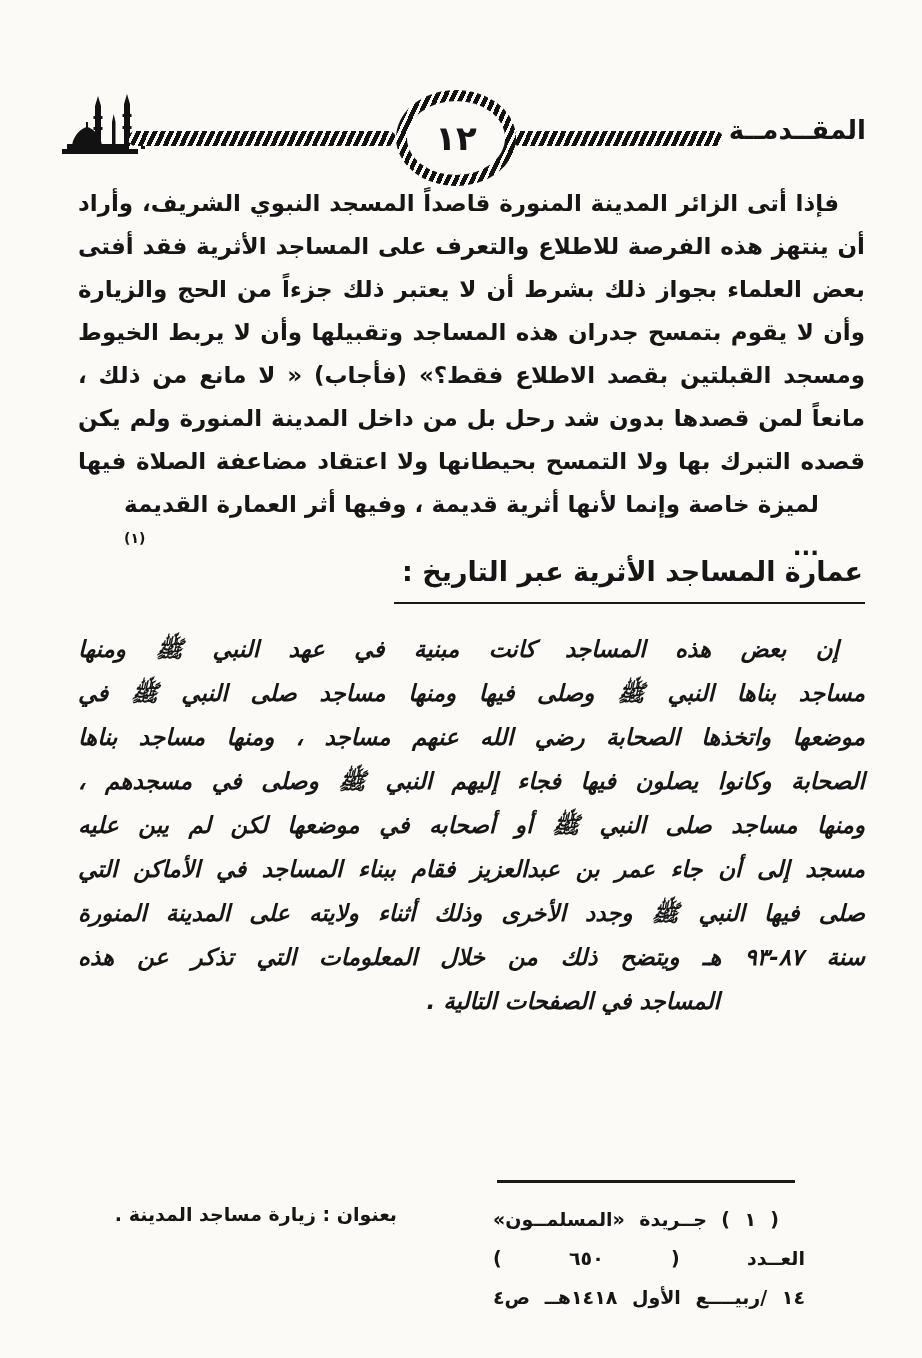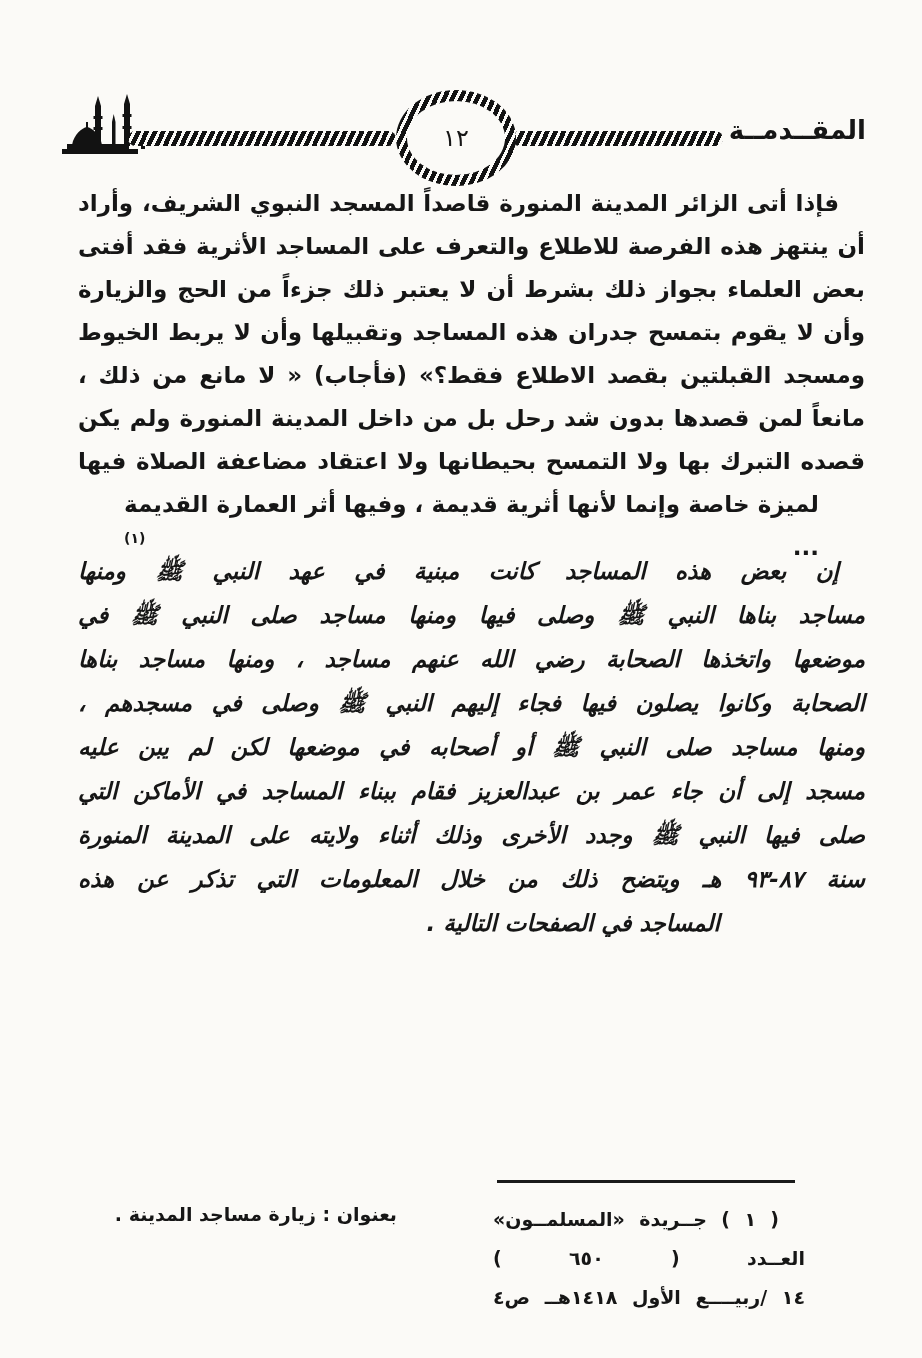--- a/index.html
+++ b/index.html
@@ -29,21 +29,21 @@
   .rope-bar.right-seg{left:512px;width:211px;}
   .page-badge{
     position:absolute;left:396px;top:90px;width:120px;height:96px;
     border-radius:50%;
     background:repeating-linear-gradient(115deg,#121212 0 4.5px,#fbfaf7 4.5px 7.5px);
   }
   .page-badge-inner{
     position:absolute;left:11px;top:11px;right:11px;bottom:11px;
     border-radius:50%;background:#fbfaf7;
     display:flex;align-items:center;justify-content:center;
-    font-size:24px;font-weight:normal;
+    font-size:34px;font-weight:bold;
   }
   .mosque{position:absolute;left:62px;top:94px;width:84px;height:68px;}
 
   
   .main{
     position:absolute;top:182px;right:57px;left:78px;
     font-size:23px;font-weight:bold;
   }
   .line{
     text-align:justify;
@@ -126,20 +126,23 @@
         <div class="line first">فإذا أتى الزائر المدينة المنورة قاصداً المسجد النبوي الشريف، وأراد</div>
         <div class="line">أن ينتهز هذه الفرصة للاطلاع والتعرف على المساجد الأثرية فقد أفتى</div>
         <div class="line">بعض العلماء بجواز ذلك بشرط أن لا يعتبر ذلك جزءاً من الحج والزيارة</div>
         <div class="line">وأن لا يقوم بتمسح جدران هذه المساجد وتقبيلها وأن لا يربط الخيوط</div>
         <div class="line">ومسجد القبلتين بقصد الاطلاع فقط؟» (فأجاب) « لا مانع من ذلك ،</div>
         <div class="line">مانعاً لمن قصدها بدون شد رحل بل من داخل المدينة المنورة ولم يكن</div>
         <div class="line">قصده التبرك بها ولا التمسح بحيطانها ولا اعتقاد مضاعفة الصلاة فيها</div>
         <div class="line last">لميزة خاصة وإنما لأنها أثرية قديمة ، وفيها أثر العمارة القديمة ... <sup class="fnref">(١)</sup></div>
       </section>
 
+    <div class="section-heading">
+      <span class="hd">عمارة المساجد الأثرية عبر التاريخ :</span>
+    </div>
 
     <section class="p2">
         <div class="line first">إن بعض هذه المساجد كانت مبنية في عهد النبي ﷺ ومنها</div>
         <div class="line">مساجد بناها النبي ﷺ وصلى فيها ومنها مساجد صلى النبي ﷺ في</div>
         <div class="line">موضعها واتخذها الصحابة رضي الله عنهم مساجد ، ومنها مساجد بناها</div>
         <div class="line">الصحابة وكانوا يصلون فيها فجاء إليهم النبي ﷺ وصلى في مسجدهم ،</div>
         <div class="line">ومنها مساجد صلى النبي ﷺ أو أصحابه في موضعها لكن لم يبن عليه</div>
         <div class="line">مسجد إلى أن جاء عمر بن عبدالعزيز فقام ببناء المساجد في الأماكن التي</div>
         <div class="line">صلى فيها النبي ﷺ وجدد الأخرى وذلك أثناء ولايته على المدينة المنورة</div>
         <div class="line">سنة ٨٧-٩٣ هـ ويتضح ذلك من خلال المعلومات التي تذكر عن هذه</div>

